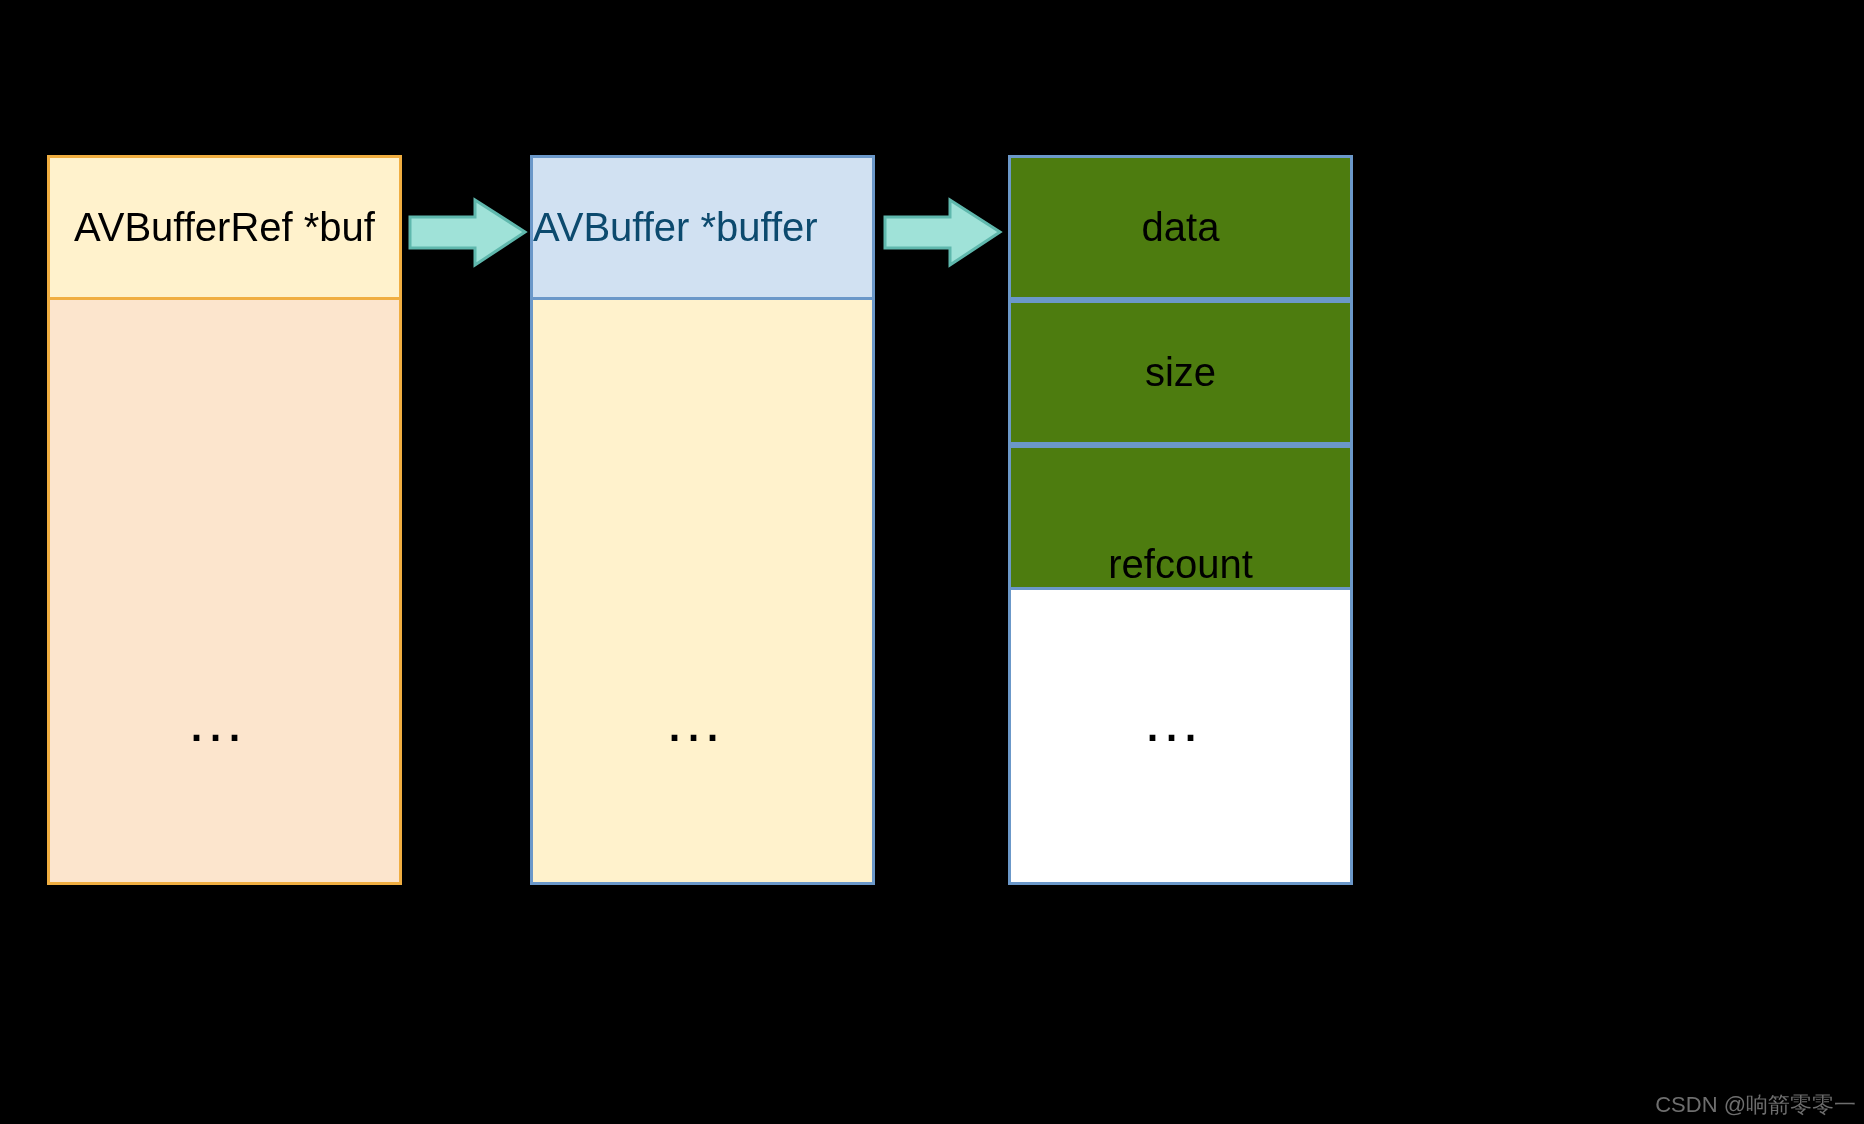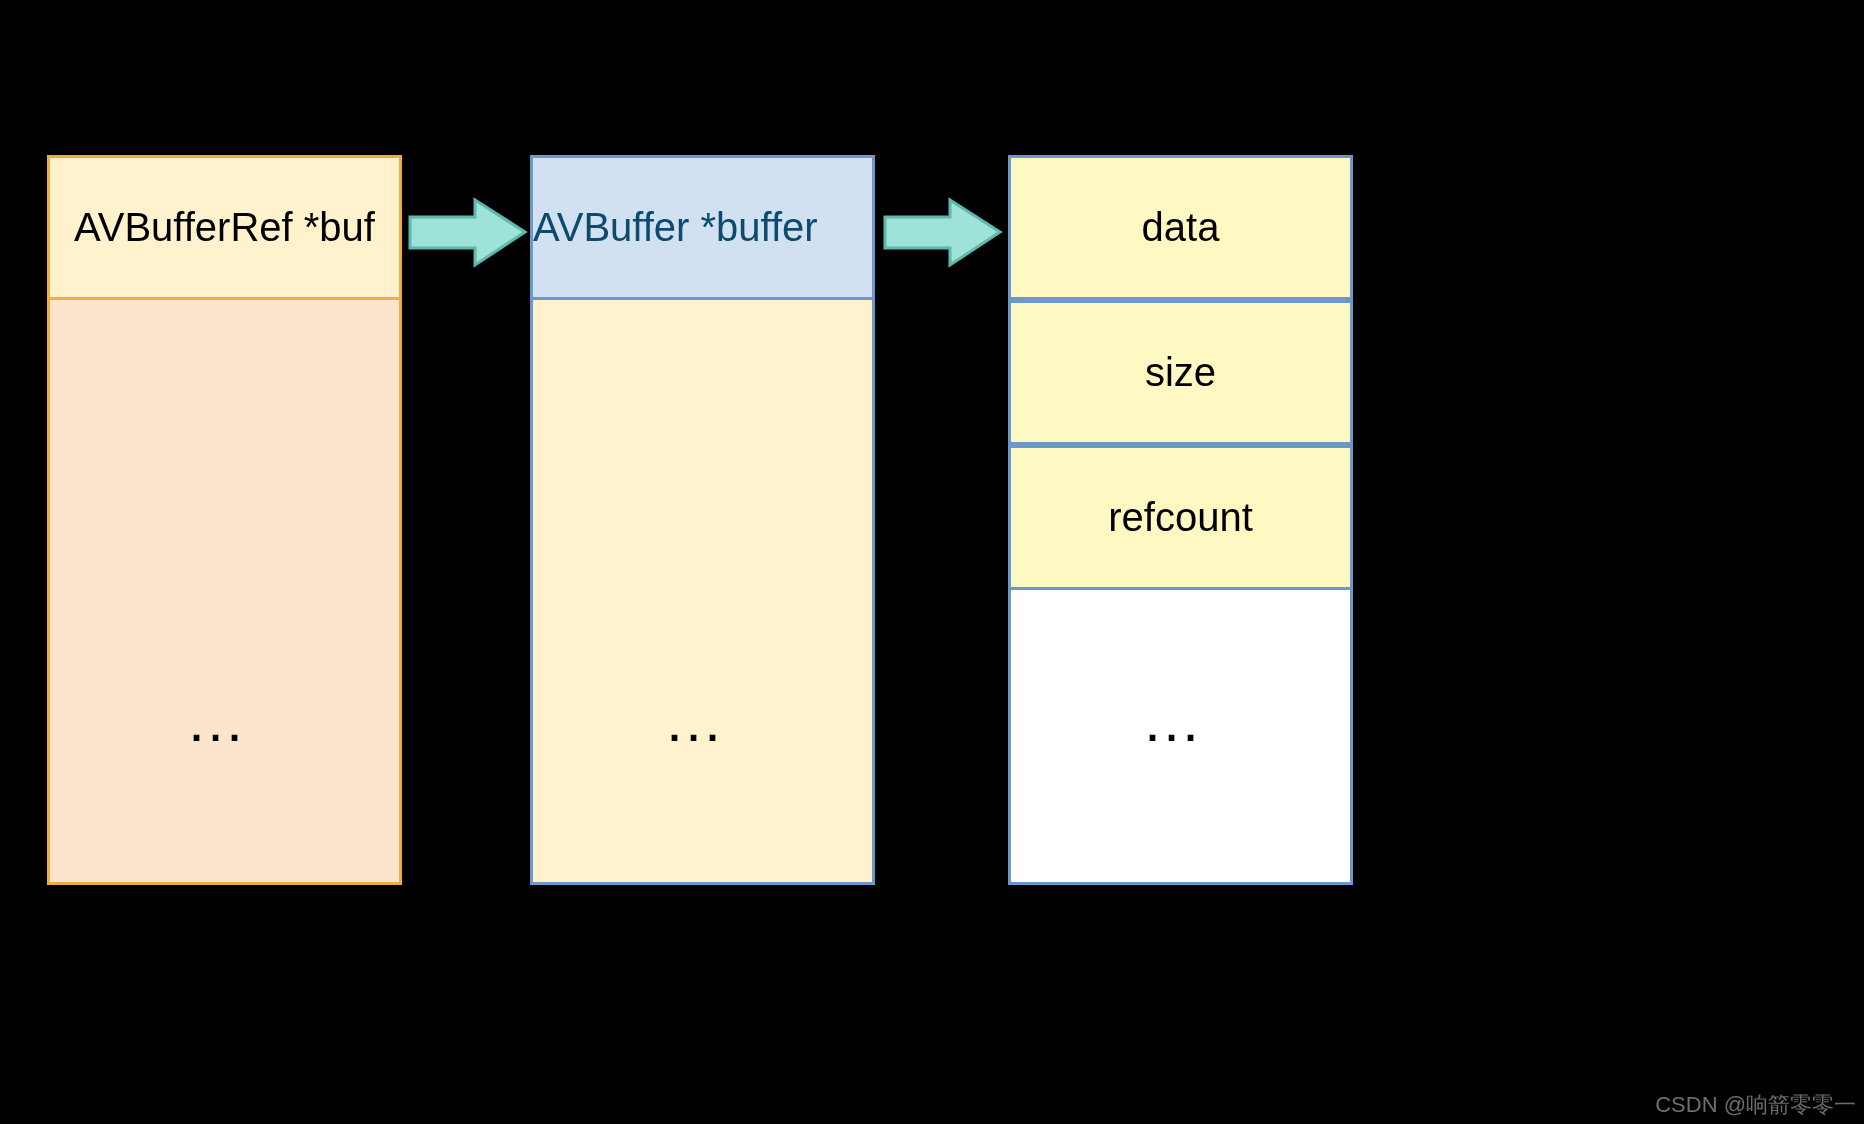--- a/index.html
+++ b/index.html
@@ -107,32 +107,32 @@
     height: 730px;
     background: #FFFFFF;
     border: 3px solid #6B98C9;
     box-sizing: border-box;
   }
   .buf-cell {
     position: absolute;
     left: 1008px;
     width: 345px;
     height: 145px;
-    background: #fef9c3;
+    background: #4d7c0f;
     border: 3px solid #6B98C9;
     box-sizing: border-box;
     display: flex;
     align-items: center;
     justify-content: center;
     font-size: 40px;
     color: #000;
   }
   .buf-cell.c1 { top: 155px; }
   .buf-cell.c2 { top: 300px; align-items: center; }
-  .buf-cell.c3 { top: 445px; }
+  .buf-cell.c3 { top: 445px; align-items: flex-end; }
   .buf-dots {
     position: absolute;
     left: 1008px;
     top: 620px;
     width: 345px;
     height: 200px;
     display: flex;
     align-items: center;
     justify-content: center;
     font-size: 60px;

